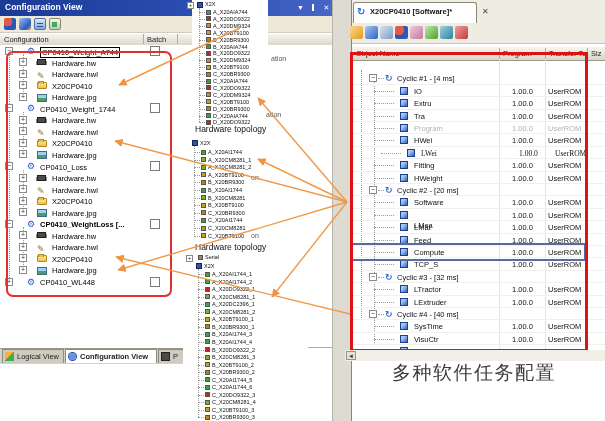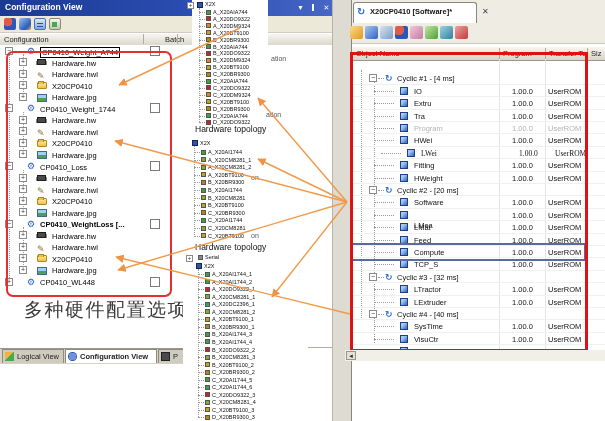--- a/index.html
+++ b/index.html
@@ -95,21 +95,21 @@
 
   <div class="abs" id="lp-toolbar"></div>
   <div class="abs tool t1" style="left:4px;"></div>
   <div class="abs tool t2" style="left:19px;"></div>
   <div class="abs tool t3" style="left:34px;"></div>
   <div class="abs tool t4" style="left:49px;"></div>
 
   <div class="abs" id="lp-header"></div>
   <div class="abs hdr-label" style="left:4px;">Configuration</div>
   <div class="abs hdr-div" style="left:143px;"></div>
-  <div class="abs hdr-label" style="left:147px;margin-left:18px;">Batch</div>
+  <div class="abs hdr-label" style="left:147px;">Batch</div>
   <div class="abs hdr-div" style="left:177px;"></div>
 
   <div class="abs" id="lp-tree-bg"></div>
   <div class="abs" id="ltree">
       <div class="dot-v" style="position:absolute;left:9px;top:52px;height:230px;"></div>
       <div class="exp" style="position:absolute;left:5px;top:46.5px;">−</div>
       <div class="cfg-ico" style="position:absolute;left:27px;top:45.5px;">⚙</div>
       <div style="position:absolute;left:40px;top:47px;font-size:7.5px;white-space:nowrap;border:1px solid #000;padding:0 1px;background:#fff;">CP0410_Weight_A744</div>
       <div class="cb" style="position:absolute;left:150px;top:45.5px;"></div>
       <div class="dot-v" style="position:absolute;left:23px;top:54.05px;height:39.650000000000006px;"></div>
@@ -175,21 +175,20 @@
       <div style="position:absolute;left:52px;top:254.9000000000001px;font-size:7.5px;white-space:nowrap;">X20CP0410</div>
       <div class="exp" style="position:absolute;left:19px;top:265.9500000000001px;">+</div>
       <div class="img-ico" style="position:absolute;left:37px;top:266.9500000000001px;"></div>
       <div style="position:absolute;left:52px;top:266.4500000000001px;font-size:7.5px;white-space:nowrap;">Hardware.jpg</div>
       <div class="exp" style="position:absolute;left:5px;top:277.5000000000001px;">+</div>
       <div class="cfg-ico" style="position:absolute;left:27px;top:276.5000000000001px;">⚙</div>
       <div style="position:absolute;left:40px;top:278.0000000000001px;font-size:7.5px;white-space:nowrap;">CP0410_WL448</div>
       <div class="cb" style="position:absolute;left:150px;top:276.5000000000001px;"></div>
     </div>
   <div class="abs" id="lp-redbox"></div>
-  <div class="abs cn-caption" style="left:24px;top:297px;">多种硬件配置选项</div>
 
   <div class="abs" id="lp-tabs"></div>
   <div class="abs vtab" style="left:2px;width:62px;">
     <span class="ti ti-log"></span>
     <span>Logical View</span>
   </div>
   <div class="abs vtab active" style="left:65px;width:92px;">
     <span class="ti ti-cfg"></span>
     <span>Configuration View</span>
   </div>
@@ -583,20 +582,21 @@
         <div class="nm" style="position:absolute;left:62px;top:2px;white-space:nowrap;">Alarm</div>
         <div class="vv" style="position:absolute;">1.10.0</div>
         <div class="tt" style="position:absolute;">UserROM</div>
       </div>
     </div>
   <div class="abs" id="sel-box"></div>
   <div class="abs" id="rp-redbox"></div>
 
   <div class="abs" id="rp-hscroll"></div>
   <div class="abs" id="rp-hs-btn">◄</div>
+  <div class="abs cn-caption" style="left:392px;top:360px;">多种软件任务配置</div>
 
   <svg class="abs" id="arrows" viewBox="0 0 605 421">
     <defs>
       <marker id="ah" markerWidth="7" markerHeight="6" refX="5.5" refY="3" orient="auto">
         <path d="M0,0 L6,3 L0,6 Z" fill="#ef9243"></path>
       </marker>
     </defs>
     <g stroke="#f09a4a" stroke-width="1.4" fill="none">
       <line x1="240" y1="28" x2="119" y2="85" marker-end="url(#ah)"></line>
       <line x1="347" y1="202" x2="258" y2="98" marker-end="url(#ah)"></line>

